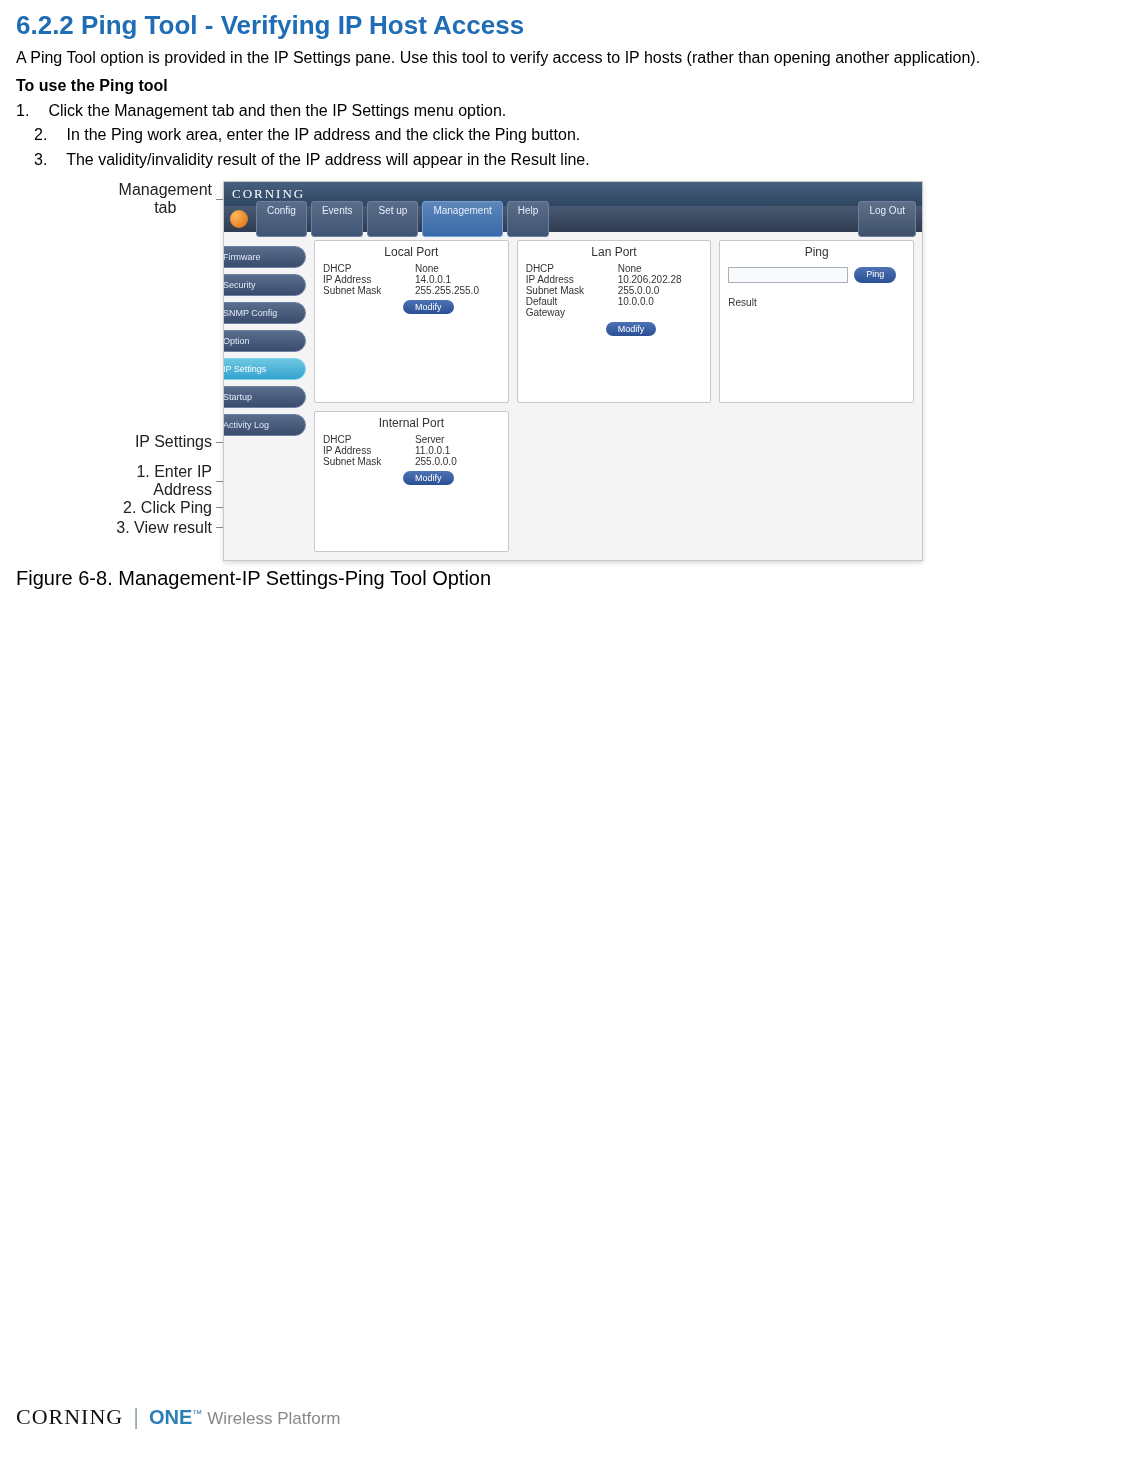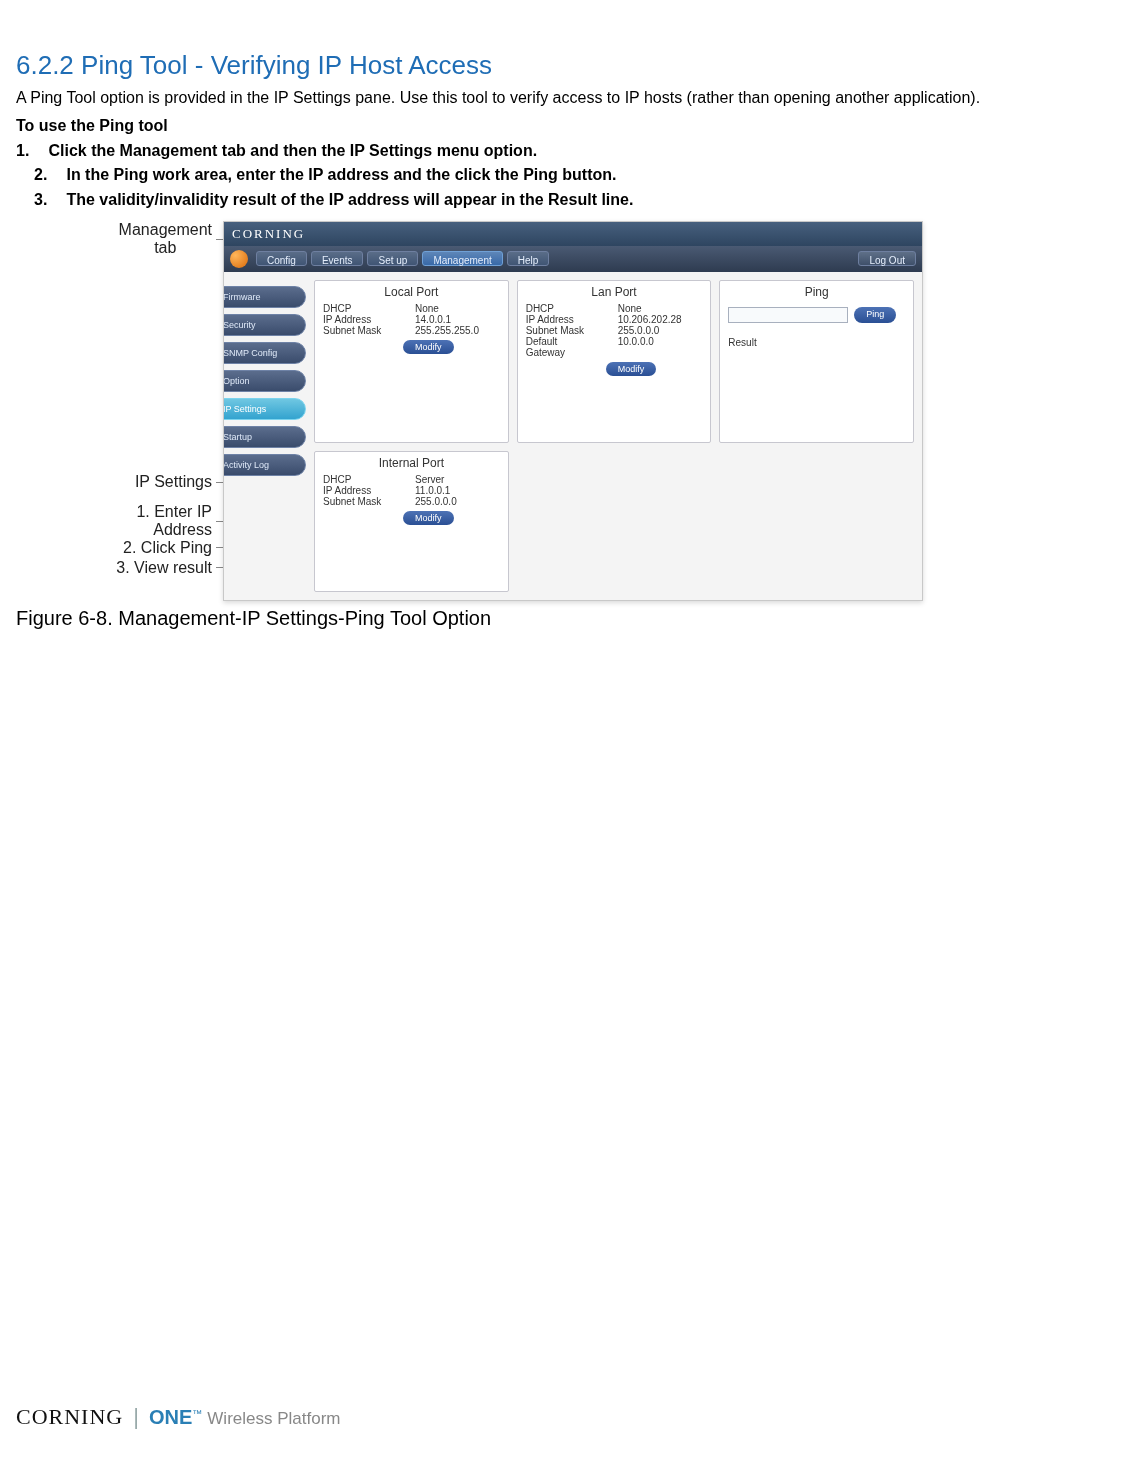--- a/index.html
+++ b/index.html
@@ -8,41 +8,40 @@
       width: 1146px;
       height: 1464px;
       background: #fff;
       color: #000;
       position: relative;
       padding: 10px 16px;
     }
     .section-title {
       color: #1f6db5;
       font-size: 26px;
-      font-weight: 400;
+      font-weight: 700;
       margin-bottom: 6px;
-      margin-top: 40px;
     }
     .intro {
       font-size: 16px;
       line-height: 1.35;
       margin-bottom: 8px;
     }
     .subhead {
       font-size: 16px;
       font-weight: bold;
       margin-bottom: 4px;
     }
     ol.top {
       list-style: none;
       font-size: 16px;
       line-height: 1.55;
       margin-left: 0;
     }
-    ol.top > li { margin-bottom: 2px; font-weight: bold; }
+    ol.top > li { margin-bottom: 2px; }
     .num { display: inline-block; width: 28px; }
     ol.sub {
       list-style: none;
       margin-left: 18px;
     }
     .figure-wrap {
       position: relative;
       width: 900px;
       margin: 6px 0 6px 14px;
     }
@@ -92,21 +91,21 @@
       align-items: center;
       padding: 0 6px;
       gap: 4px;
     }
     .orb {
       width: 18px; height: 18px; border-radius: 50%;
       background: radial-gradient(circle at 30% 30%, #ffb65a, #d96a0a);
       margin-right: 4px;
     }
     .tab {
-      height: 15px;
+      height: 36px;
       padding: 0 10px;
       font-size: 10px;
       color: #e5eefc;
       background: linear-gradient(#5a6d88, #405574);
       border: 1px solid #6e7fa0;
       border-radius: 3px;
       line-height: 18px;
       filter: blur(0.4px);
     }
     .tab.active {

